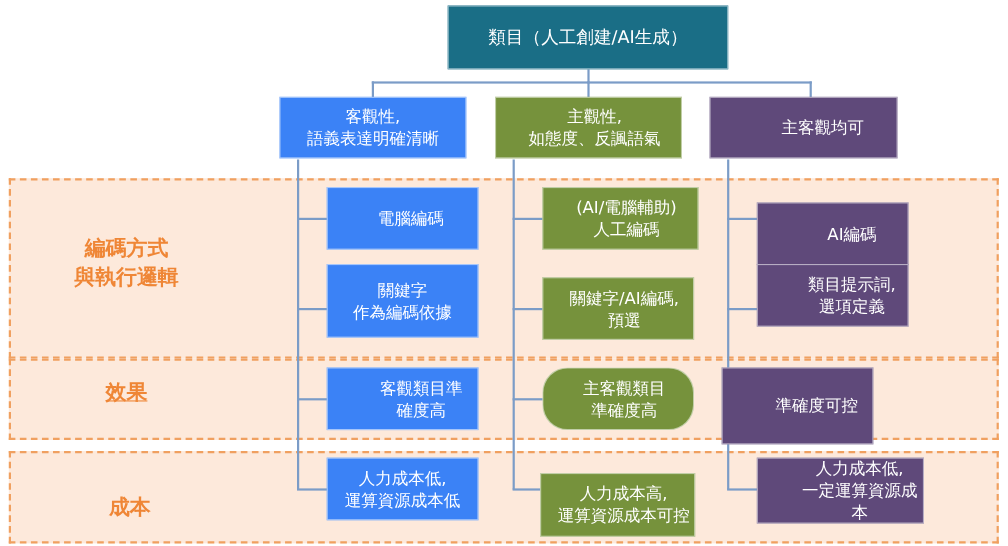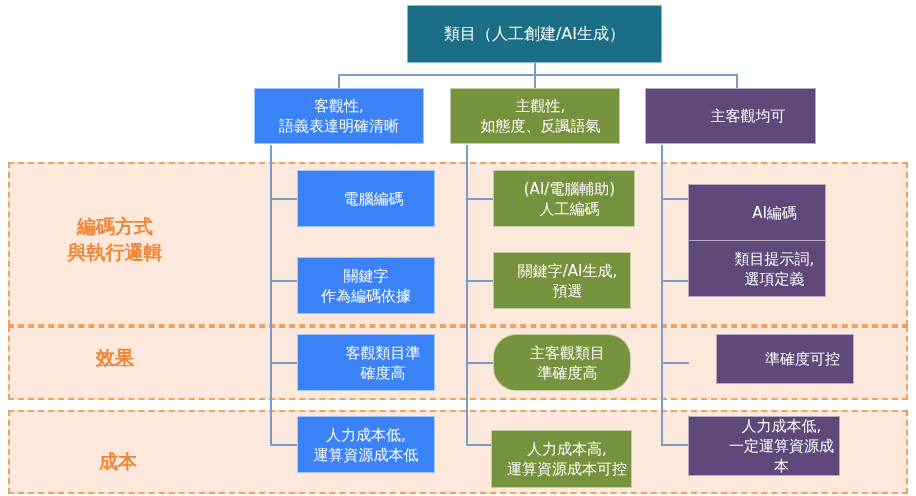--- a/index.html
+++ b/index.html
@@ -54,34 +54,34 @@
 
 <div class="box root" style="left:407px;top:5px;width:255px;height:58px;">類目（人工創建/AI生成）</div>
 
 <div class="box blue" style="left:254px;top:88px;width:170px;height:56px;">客觀性,
 語義表達明確清晰</div>
 <div class="box green" style="left:450px;top:88px;width:170px;height:56px;">主觀性,
 如態度、反諷語氣</div>
 <div class="box purple" style="left:645px;top:88px;width:171px;height:56px;">主客觀均可</div>
 
 <div class="box blue" style="left:297px;top:170px;width:138px;height:57px;padding-left:15px;">電腦編碼</div>
-<div class="box blue" style="left:297px;top:257px;width:138px;height:57px;">關鍵字
+<div class="box blue" style="left:297px;top:240px;width:138px;height:67px;">關鍵字
 作為編碼依據</div>
 <div class="box blue" style="left:297px;top:334px;width:138px;height:57px;padding-left:34px;">客觀類目準
 確度高</div>
 <div class="box blue" style="left:297px;top:416px;width:138px;height:57px;">人力成本低,
 運算資源成本低</div>
 
 <div class="box green" style="left:493px;top:170px;width:142px;height:57px;">(AI/電腦輔助)
 人工編碼</div>
-<div class="box green" style="left:493px;top:252px;width:138px;height:57px;">關鍵字/AI生成,
+<div class="box green" style="left:493px;top:252px;width:138px;height:57px;">關鍵字/AI編碼,
 預選</div>
 <div class="box green" style="left:493px;top:334px;width:138px;height:57px;border-radius:23px;">主客觀類目
 準確度高</div>
 <div class="box green" style="left:491px;top:430px;width:141px;height:58px;">人力成本高,
 運算資源成本可控</div>
 
 <div class="box purple" style="left:688px;top:170px;width:138px;height:57px;margin-top:14px;">AI編碼</div>
 <div class="box purple" style="left:688px;top:240px;width:138px;height:57px;">類目提示詞,
 選項定義</div>
-<div class="box purple" style="left:716px;top:334px;width:138px;height:50px;">準確度可控</div>
+<div class="box purple" style="left:656px;top:334px;width:138px;height:70px;">準確度可控</div>
 <div class="box purple" style="left:688px;top:416px;width:152px;height:60px;">人力成本低,
 一定運算資源成本</div>
 
 </body></html>

